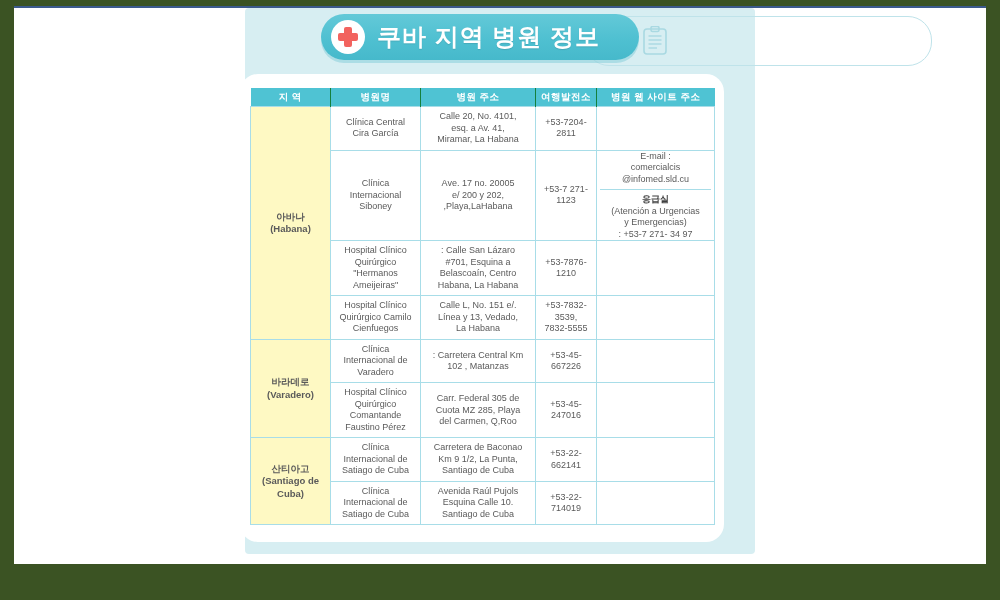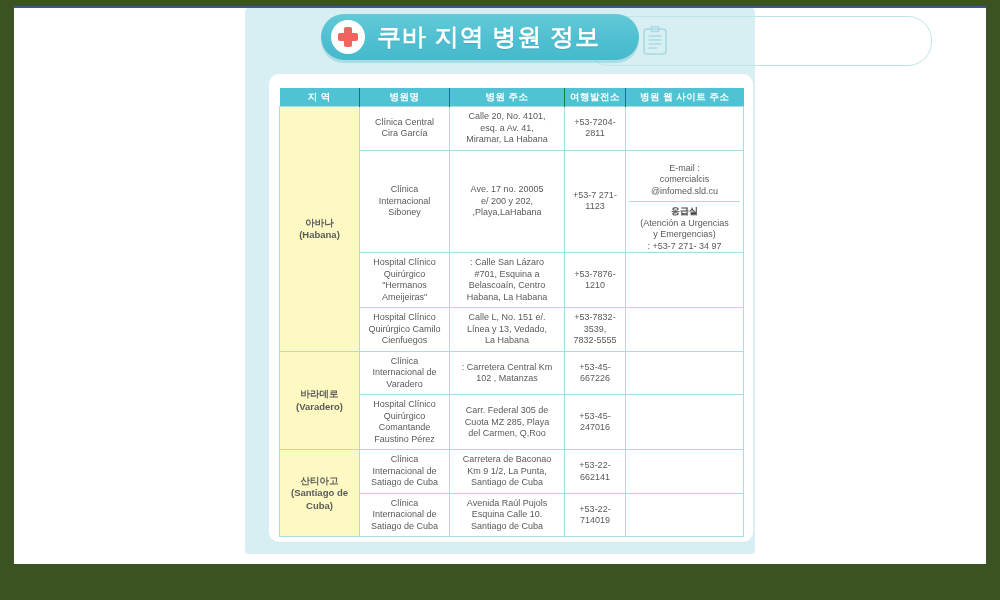--- a/index.html
+++ b/index.html
@@ -46,22 +46,22 @@
   .cross-badge .v{width:8px;height:20px;left:13px;top:7px;}
   .cross-badge .h{width:20px;height:8px;left:7px;top:13px;}
   .title-text{
     color:#ffffff;font-size:24px;font-weight:bold;letter-spacing:1px;
     margin-left:12px;white-space:nowrap;
     text-shadow:0 1px 1px rgba(0,0,0,.10);
   }
 
   
   .card{
-    position:absolute;left:269px;top:74px;width:484px;height:468px;
-    background:#ffffff;border-radius:10px;
+    position:absolute;left:240px;top:74px;width:484px;height:468px;
+    background:#ffffff;border-radius:18px;
   }
 
   
   table.hosp{
     position:absolute;left:10px;top:14px;
     width:464px;border-collapse:collapse;table-layout:fixed;
     font-size:9px;color:#4a4a4a;
   }
   table.hosp th{
     background:#4fc3d3;color:#ffffff;font-size:9.5px;font-weight:bold;
@@ -73,21 +73,21 @@
     border:1px solid #a8dde8;padding:4px 3px;text-align:center;
     vertical-align:middle;line-height:1.28;color:#5a5a5a;
   }
   td.region{
     font-weight:bold;color:#3f3f3f;font-size:9.5px;
     border-left:none;border-right:1px solid #a8dde8;
     background:#fef9c3;
   }
   td.blank{border-right:none;}
   tr.grp-end > td{border-bottom:1px solid #a8dde8;}
-  .sub-split{display:block;margin-top:12px;}
+  .sub-split{display:block;}
   .sub-split .s1{padding-bottom:4px;border-bottom:1px solid #a8dde8;}
   .sub-split .s2{padding-top:4px;}
   .em-title{font-weight:bold;color:#3f3f3f;}
 
   
   col.c1{width:80px;} col.c2{width:90px;} col.c3{width:115px;}
   col.c4{width:61px;} col.c5{width:118px;}
 
   
   .footer{

